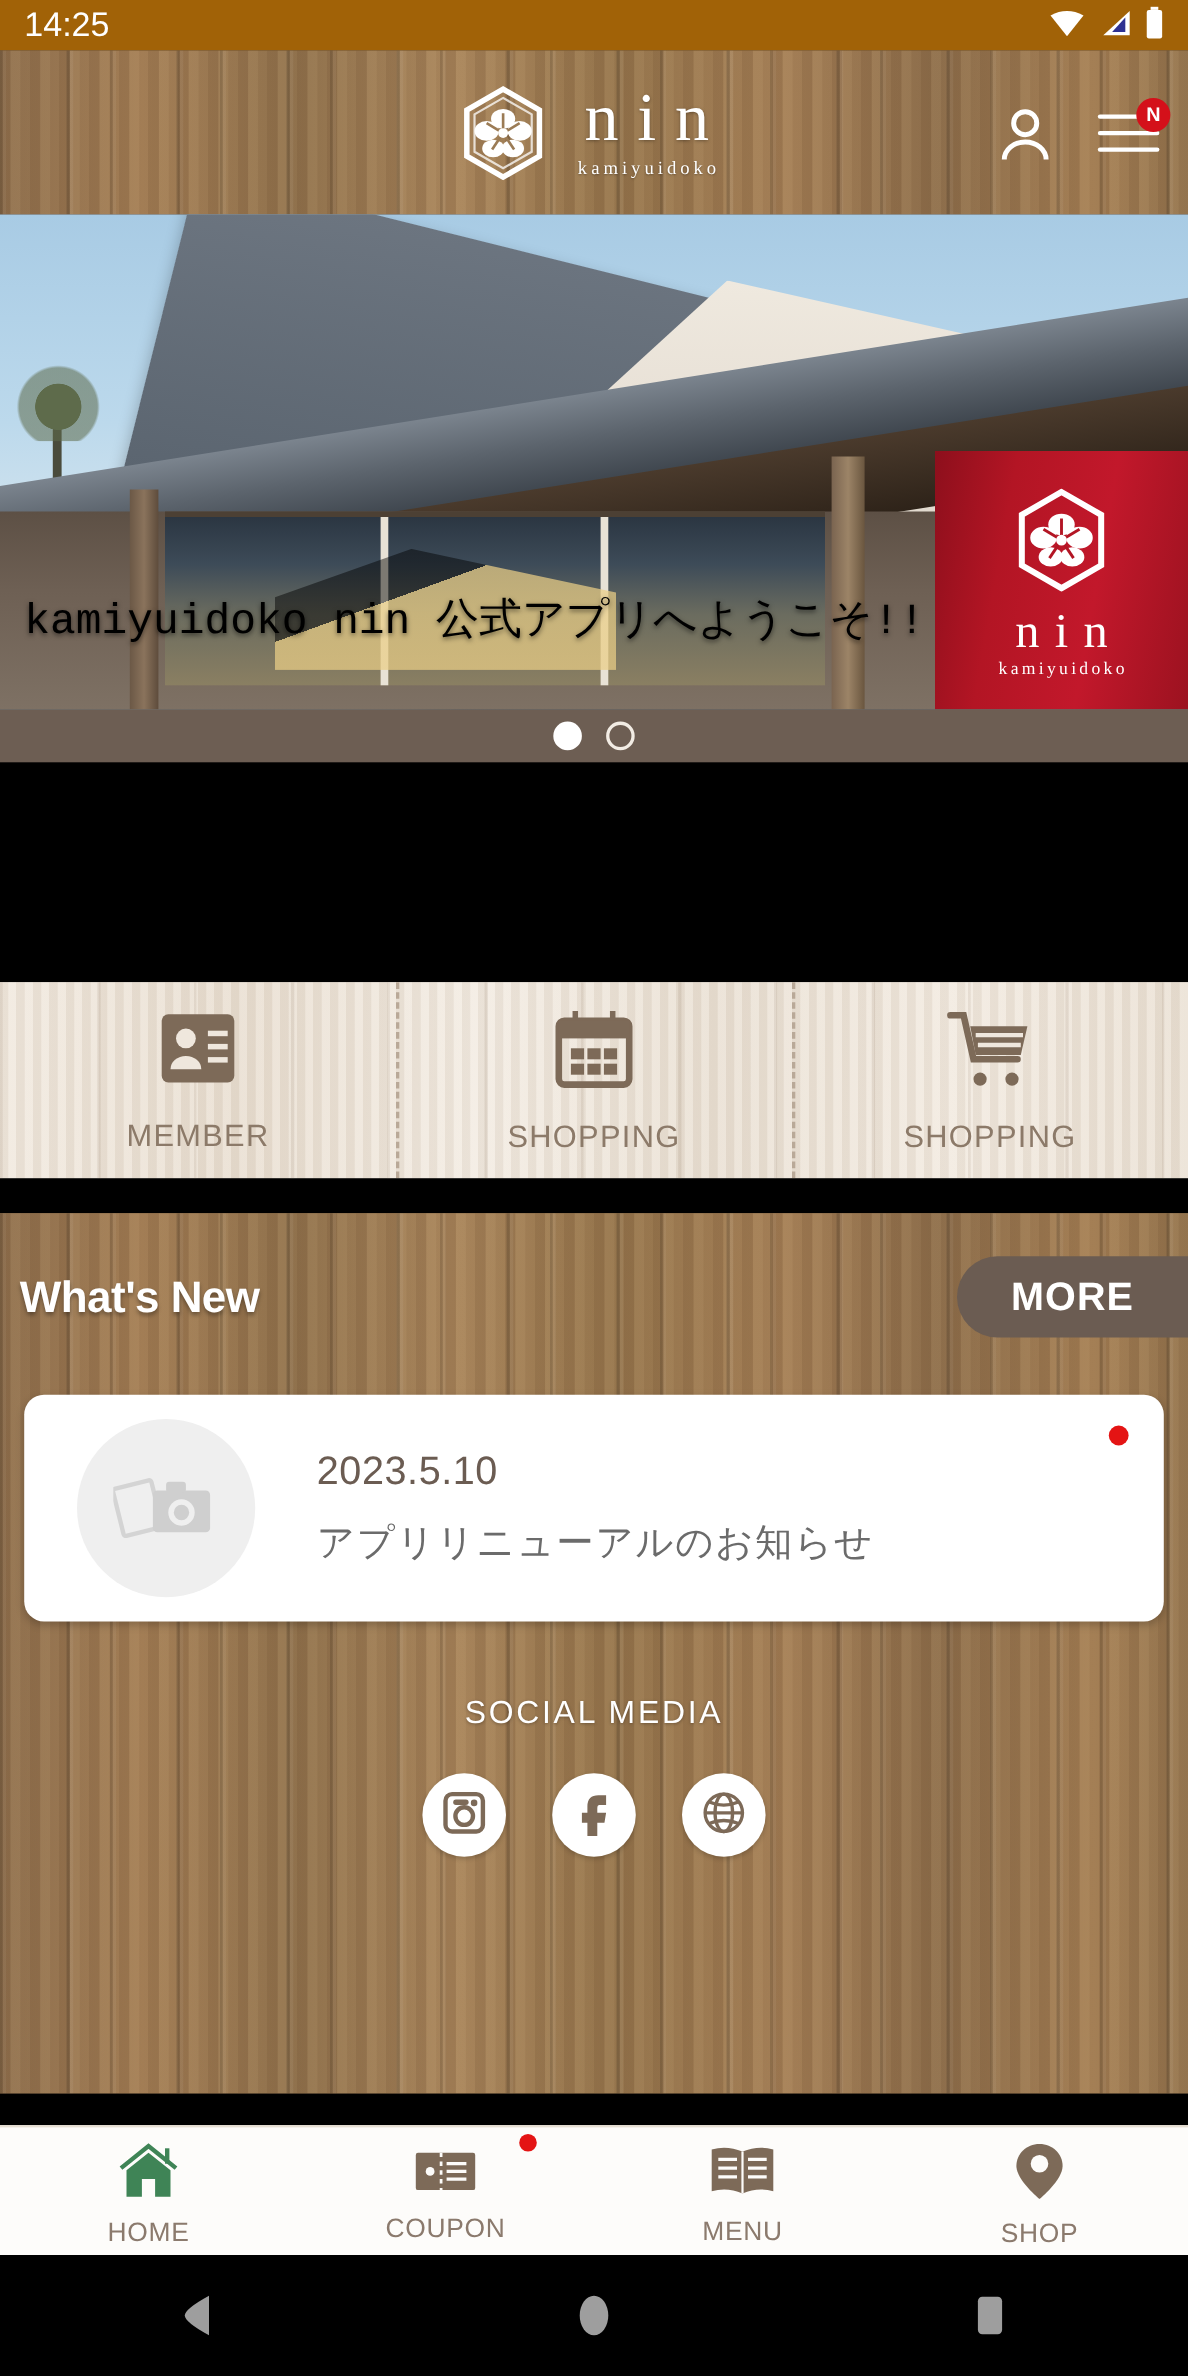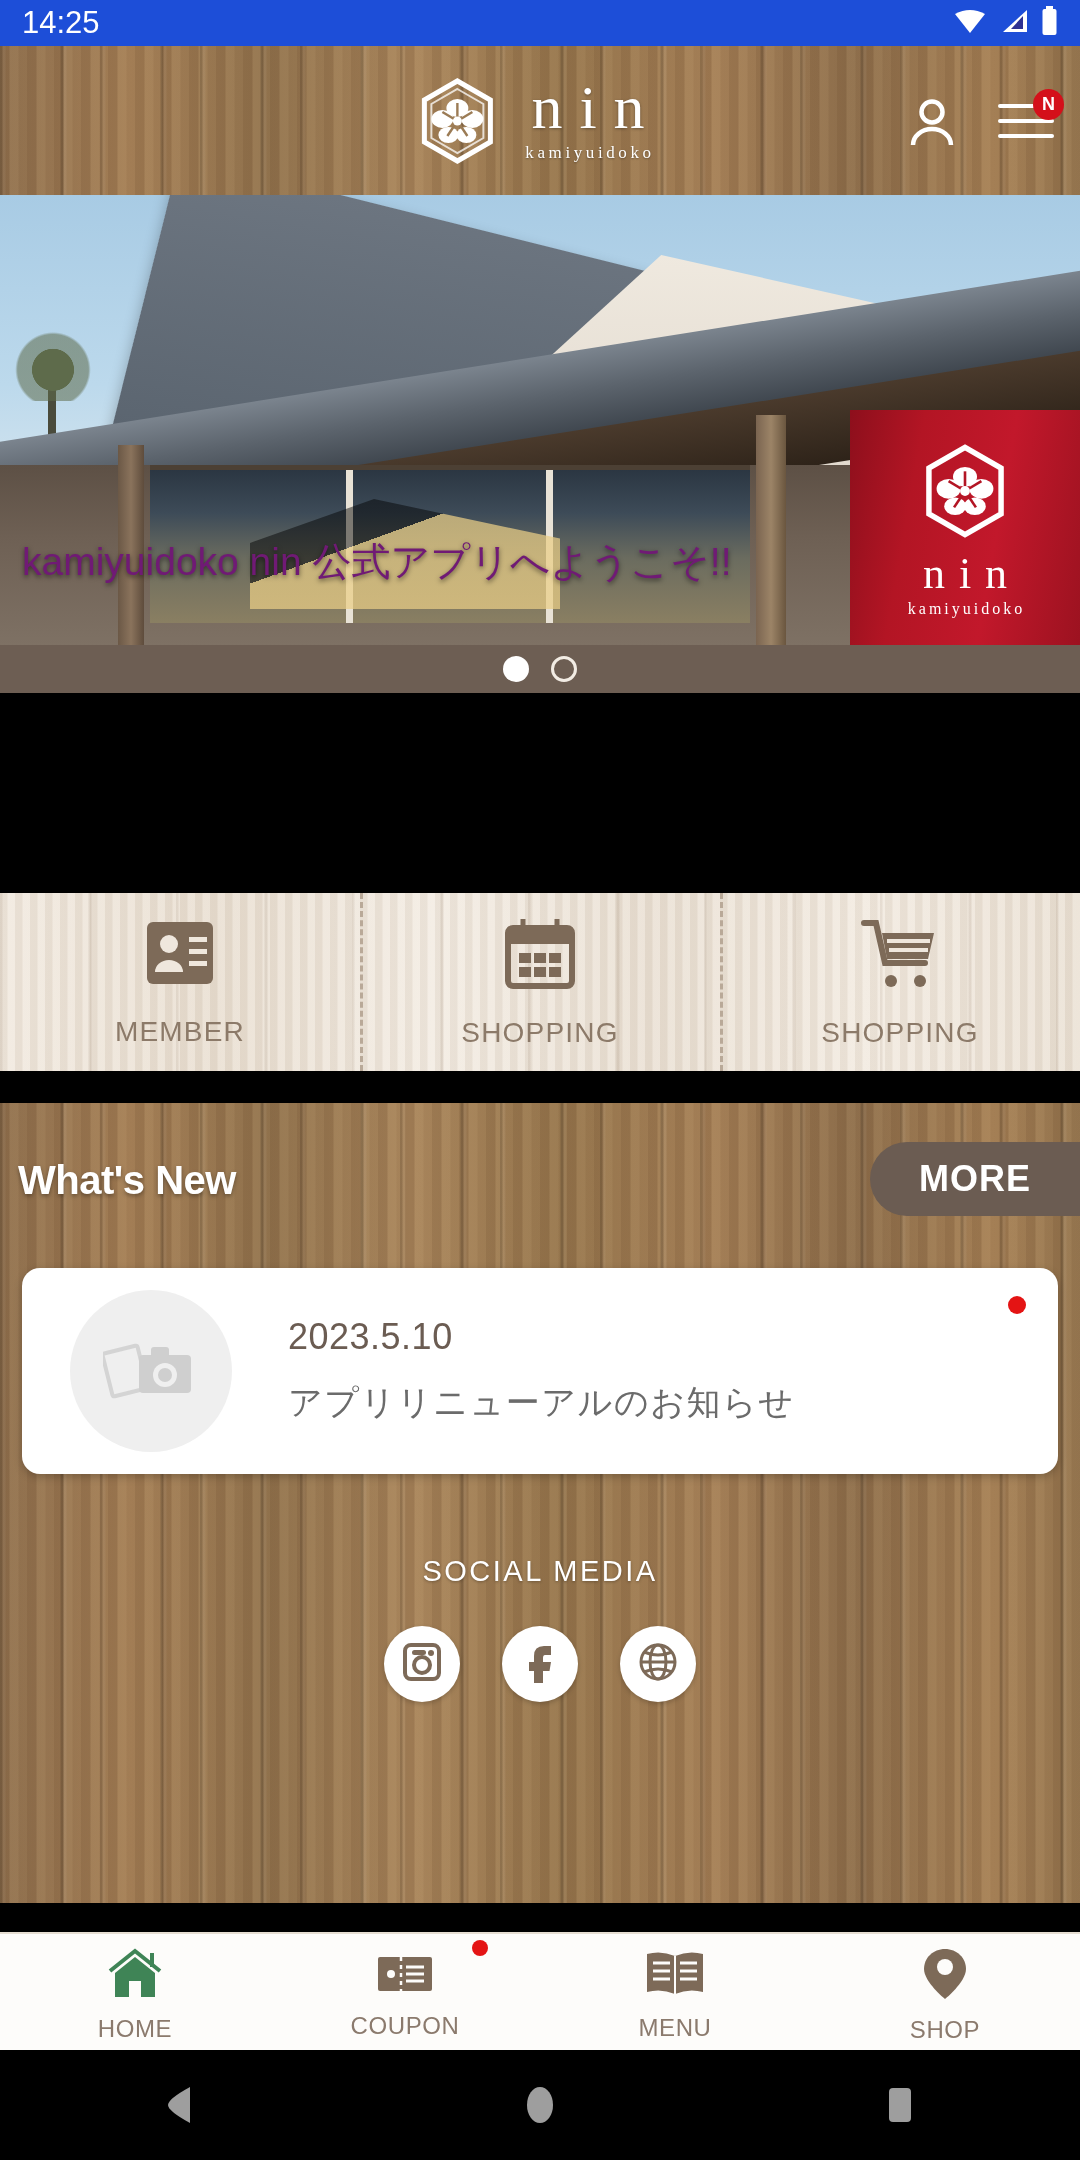--- a/index.html
+++ b/index.html
@@ -4,21 +4,21 @@
 <style>
   * { margin:0; padding:0; box-sizing:border-box; }
   html,body { width:1080px; height:2160px; background:#000; }
   body { font-family:"Liberation Sans", sans-serif; -webkit-font-smoothing:antialiased; }
 
   #screen { position:relative; width:1080px; height:2160px; overflow:hidden; background:#000; }
 
   
   .statusbar {
     position:absolute; left:0; top:0; width:1080px; height:46px;
-    background:#1d4ed8; display:flex; align-items:center;
+    background:#a16207; display:flex; align-items:center;
     padding:0 22px; color:#fff;
   }
   .status-time { font-size:31px; font-weight:400; letter-spacing:0px; font-family:"Liberation Sans",sans-serif; }
   .status-icons { margin-left:auto; display:flex; align-items:center; gap:12px; }
 
   
   .wood-dark {
     background-color:#9b7b55;
     background-image:
       repeating-linear-gradient(90deg,
@@ -163,22 +163,22 @@
     position:absolute; left:50%; top:138px; transform:translateX(-50%);
     font-family:"Liberation Serif",serif; font-size:44px; color:#fff;
     letter-spacing:14px; text-indent:14px; white-space:nowrap;
   }
   .red-banner .bn-sub {
     position:absolute; left:50%; top:190px; transform:translateX(-50%);
     font-family:"Liberation Serif",serif; font-size:16px; color:#fff;
     letter-spacing:3px; text-indent:3px; white-space:nowrap;
   }
   .hero-caption {
-    position:absolute; left:22px; bottom:56px; color:#701a75; font-size:39px;
-    font-family:Liberation Sans, sans-serif; letter-spacing:0px;
+    position:absolute; left:22px; bottom:56px; color:#000000; font-size:39px;
+    font-family:Liberation Mono, monospace; letter-spacing:0px;
     text-shadow:0 2px 5px rgba(0,0,0,0.55);
     white-space:nowrap;
   }
 
   
   .dots-strip {
     position:absolute; left:0; top:645px; width:1080px; height:48px;
     background:#6d5e53; display:flex; align-items:center; justify-content:center; gap:22px;
   }
   .dot { width:26px; height:26px; border-radius:50%; }
@@ -444,21 +444,21 @@
       <span class="quick-label">SHOPPING</span>
     </div>
   </div>
 
   <div class="news-section wood-dark">
     <div class="news-head">
       <span class="news-title">What's New</span>
       <span class="more-btn">MORE</span>
     </div>
 
-    <div class="social" style="top:452px;">
+    <div class="social" style="top:438px;">
       <div class="social-title">SOCIAL MEDIA</div>
       <div class="social-row">
         <span class="social-circle">
           <span>
             <svg width="44" height="44" viewBox="0 0 44 44">
               <rect x="5" y="5" width="34" height="34" rx="6" fill="none" stroke="#7d6a58" stroke-width="4"></rect>
               <circle cx="22" cy="25" r="8" fill="none" stroke="#7d6a58" stroke-width="4"></circle>
               <rect x="12" y="10" width="14" height="5" rx="2.5" fill="#7d6a58"></rect>
               <circle cx="31" cy="13" r="3" fill="#7d6a58"></circle>
             </svg>

